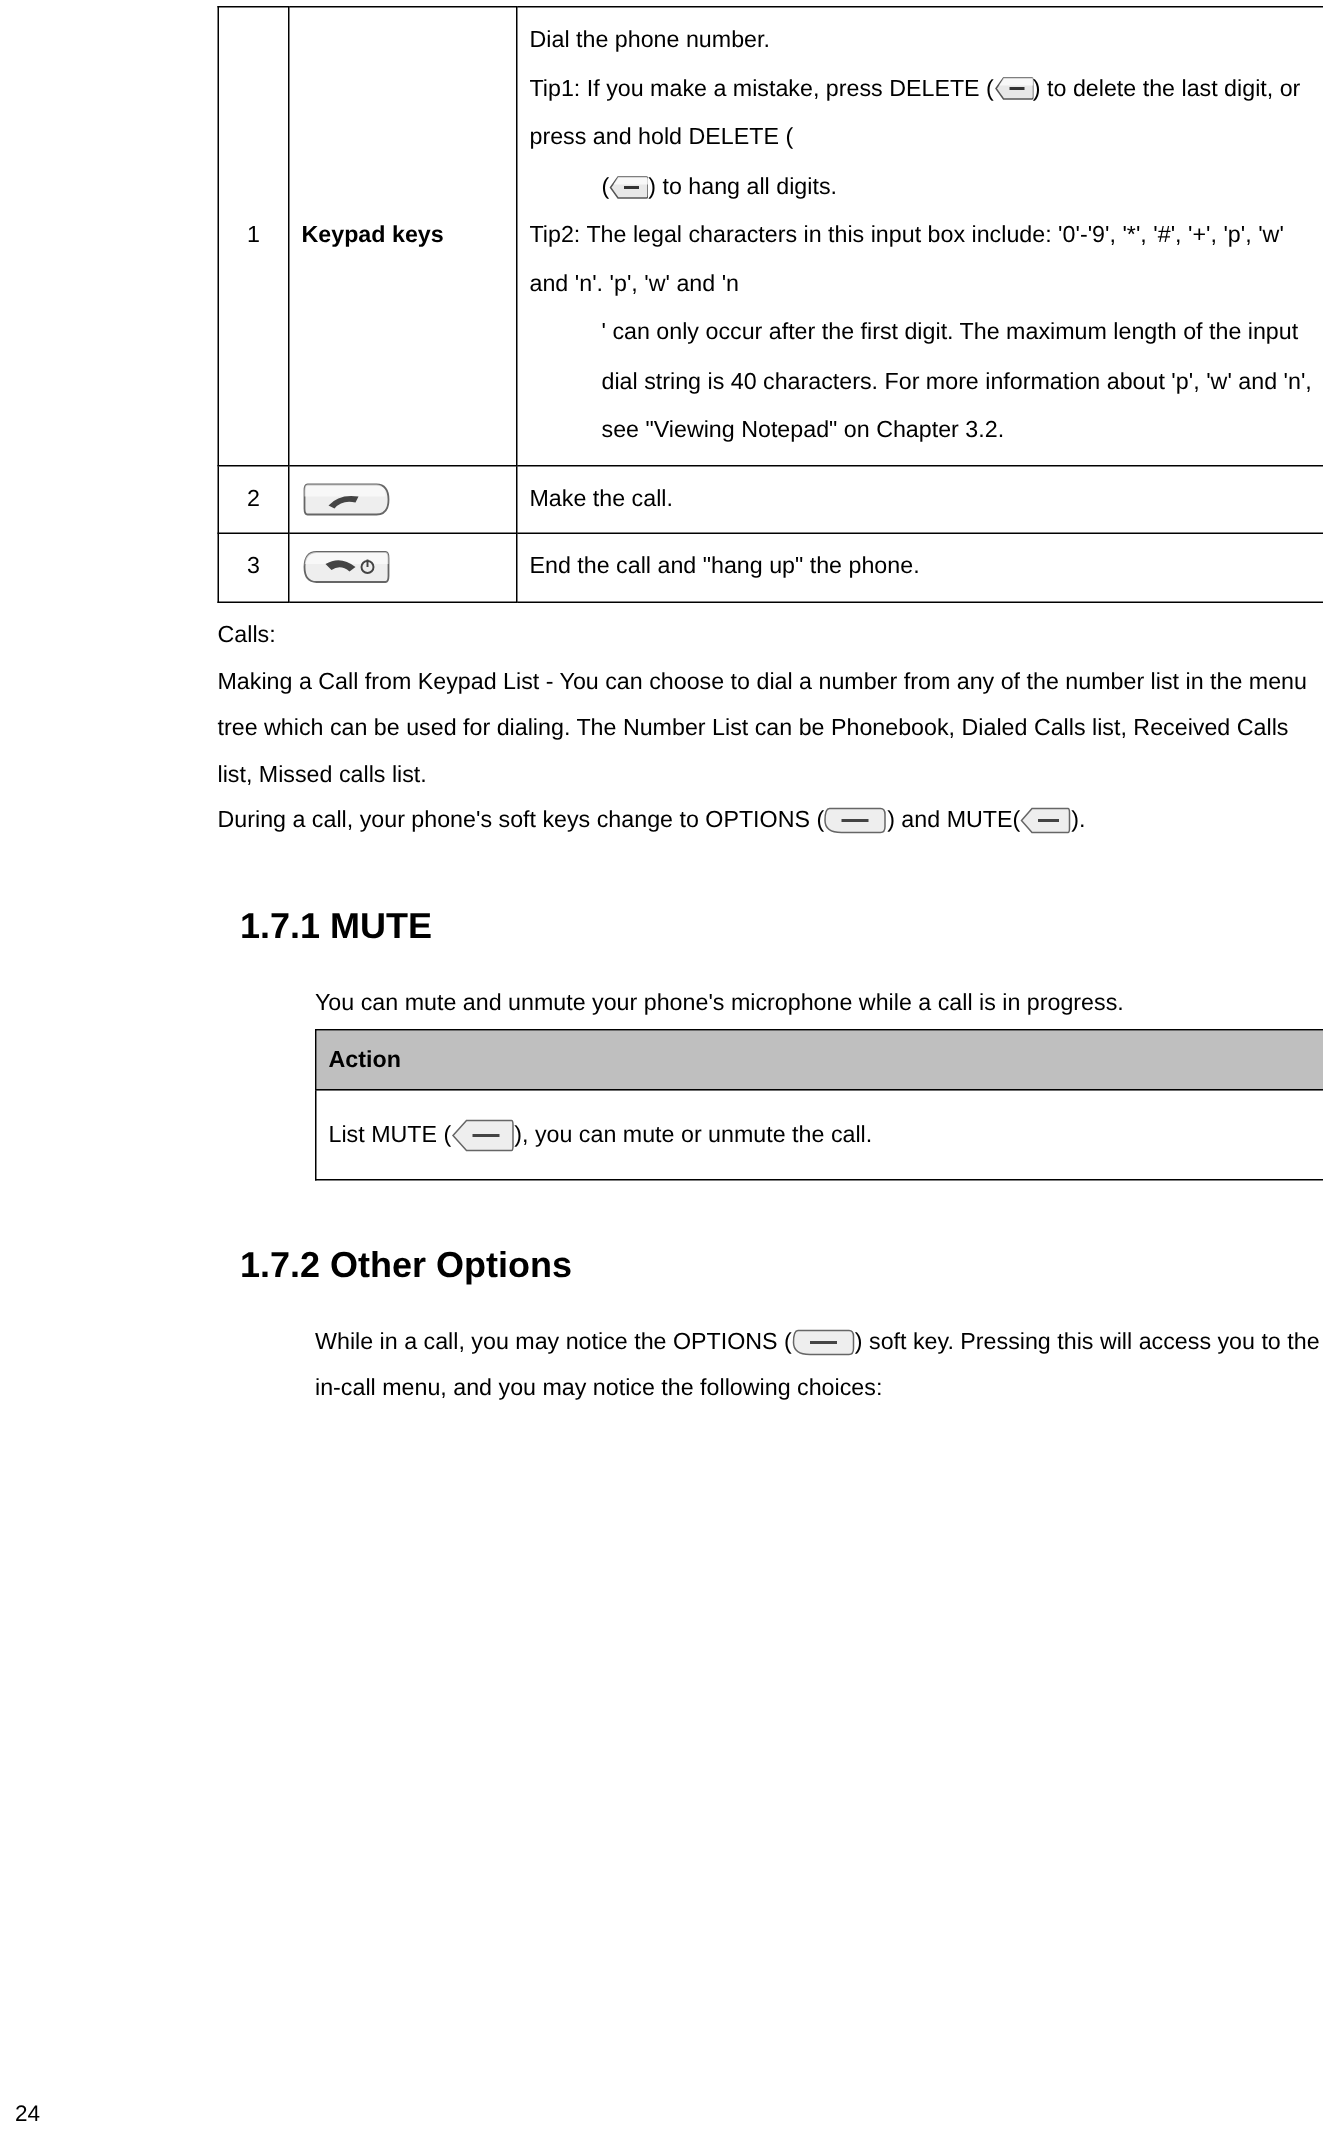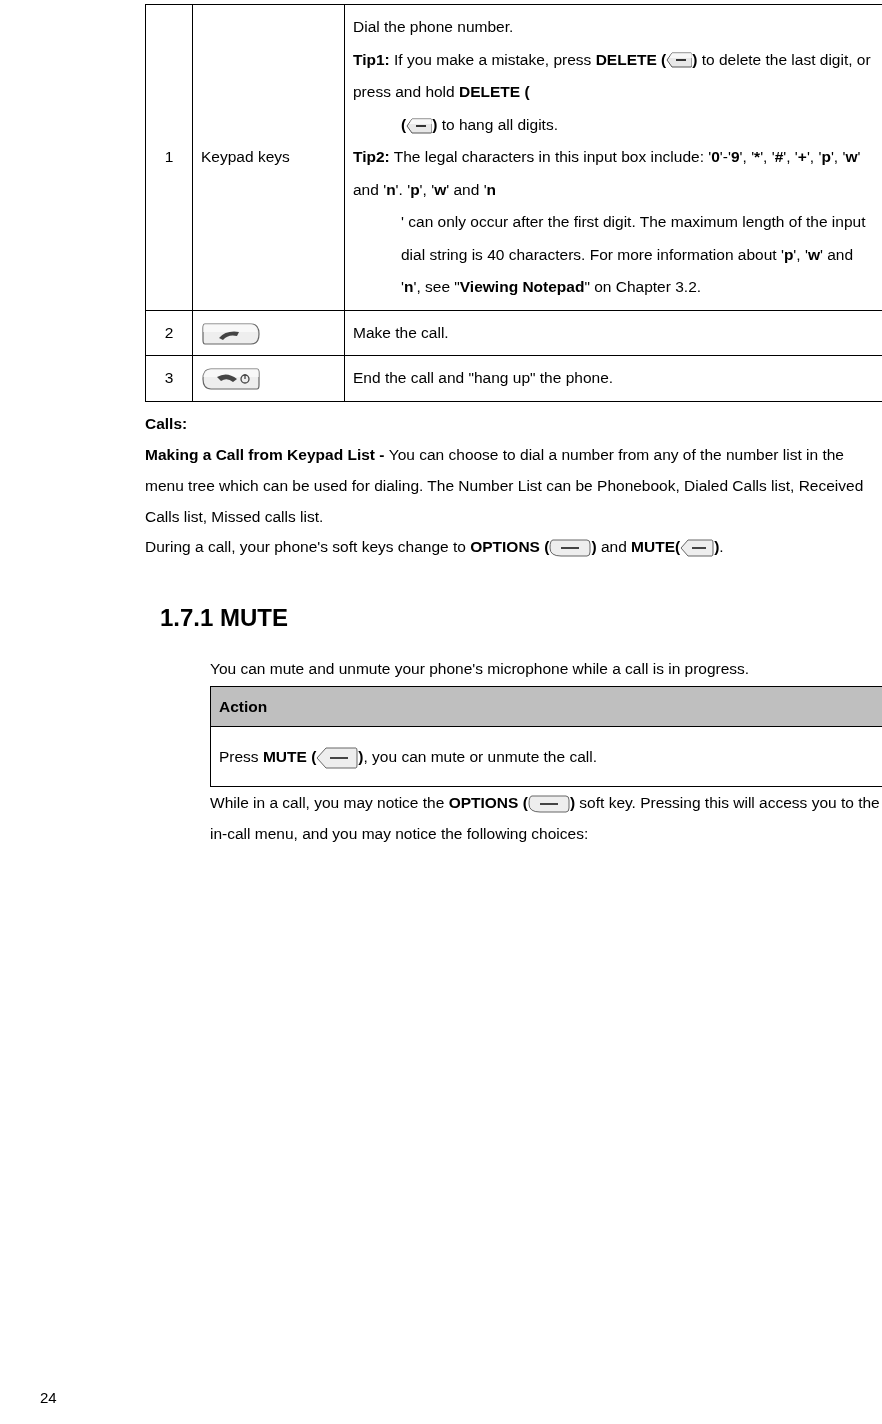--- a/index.html
+++ b/index.html
@@ -22,21 +22,21 @@
     margin-left: 85px;
     margin-top: 4px;
   }
   table.main td {
     border: 1px solid #000;
     padding: 6px 8px;
     vertical-align: middle;
     line-height: 2.1;
   }
   table.main td.col1 { width: 30px; text-align: center; }
-  table.main td.col2 { width: 135px; }
+  table.main td.col2 { width: 135px; font-weight: bold; }
   table.main td.col3 { }
   .indent-tip { padding-left: 48px; display:block; }
   .note-body {
     margin-left: 85px;
     width: 740px;
     margin-top: 6px;
     line-height: 2.0;
   }
   h1.section {
     font-size: 32px;
@@ -69,31 +69,30 @@
     text-align: left;
     padding: 4px 8px;
     font-weight: bold;
   }
   table.action td {
     border: 1px solid #000;
     padding: 14px 8px;
   }
   .page-num {
     position: absolute;
-    bottom: 12px;
+    bottom: 0;
     left: 10px;
     font-size: 15px;
-    margin-left: 30px;
   }
   .key-icon {
     display: inline-block;
     vertical-align: middle;
   }
   .key-icon svg { display:block; }
-  b { font-weight:bold; }
+  b { font-weight:normal; }
 </style>
 </head>
 <body>
 
 <div class="page">
 
 <table class="main">
   <tbody>
         <tr>
     <td class="col1">1</td>
@@ -161,30 +160,31 @@
 <h2 class="subsection">1.7.1    MUTE</h2>
 <div class="sub-body">
   <div>You can mute and unmute your phone's microphone while a call is in progress.</div>
   <table class="action">
     <tbody>
           <tr>
             <th>Action</th>
           </tr>
     <tr>
             <td>
-      <span>Press </span><b>MUTE (</b><span class="key-icon"><svg width="42" height="22" viewBox="0 0 42 22">
+      <span>List </span><b>MUTE (</b><span class="key-icon"><svg width="42" height="22" viewBox="0 0 42 22">
                   <path d="M10 1 L40 1 Q41 1 41 4 L41 18 Q41 21 40 21 L10 21 L1 11 Z" fill="#eee" stroke="#666"></path>
                   <rect x="14" y="10" width="18" height="2" fill="#444"></rect>
                 </svg></span><b>)</b><span>, you can mute or unmute the call.</span>
     </td>
           </tr>
   </tbody>
       </table>
 </div>
 
+<h2 class="subsection">1.7.2    Other Options</h2>
 <div class="sub-body">
   <span>While in a call, you may notice the </span><b>OPTIONS (</b><span class="key-icon"><svg width="42" height="20" viewBox="0 0 42 20">
           <path d="M4 2 L38 2 Q41 2 41 6 L41 14 Q41 18 38 18 L12 18 Q1 18 1 10 Q1 2 4 2 Z" fill="#eee" stroke="#666"></path>
           <rect x="12" y="9" width="18" height="2" fill="#444"></rect>
         </svg></span><b>)</b><span> soft key. Pressing this will access you to the in-call menu, and you may notice the following choices:</span>
 </div>
 
 <div class="page-num">24</div>
 
 </div>

